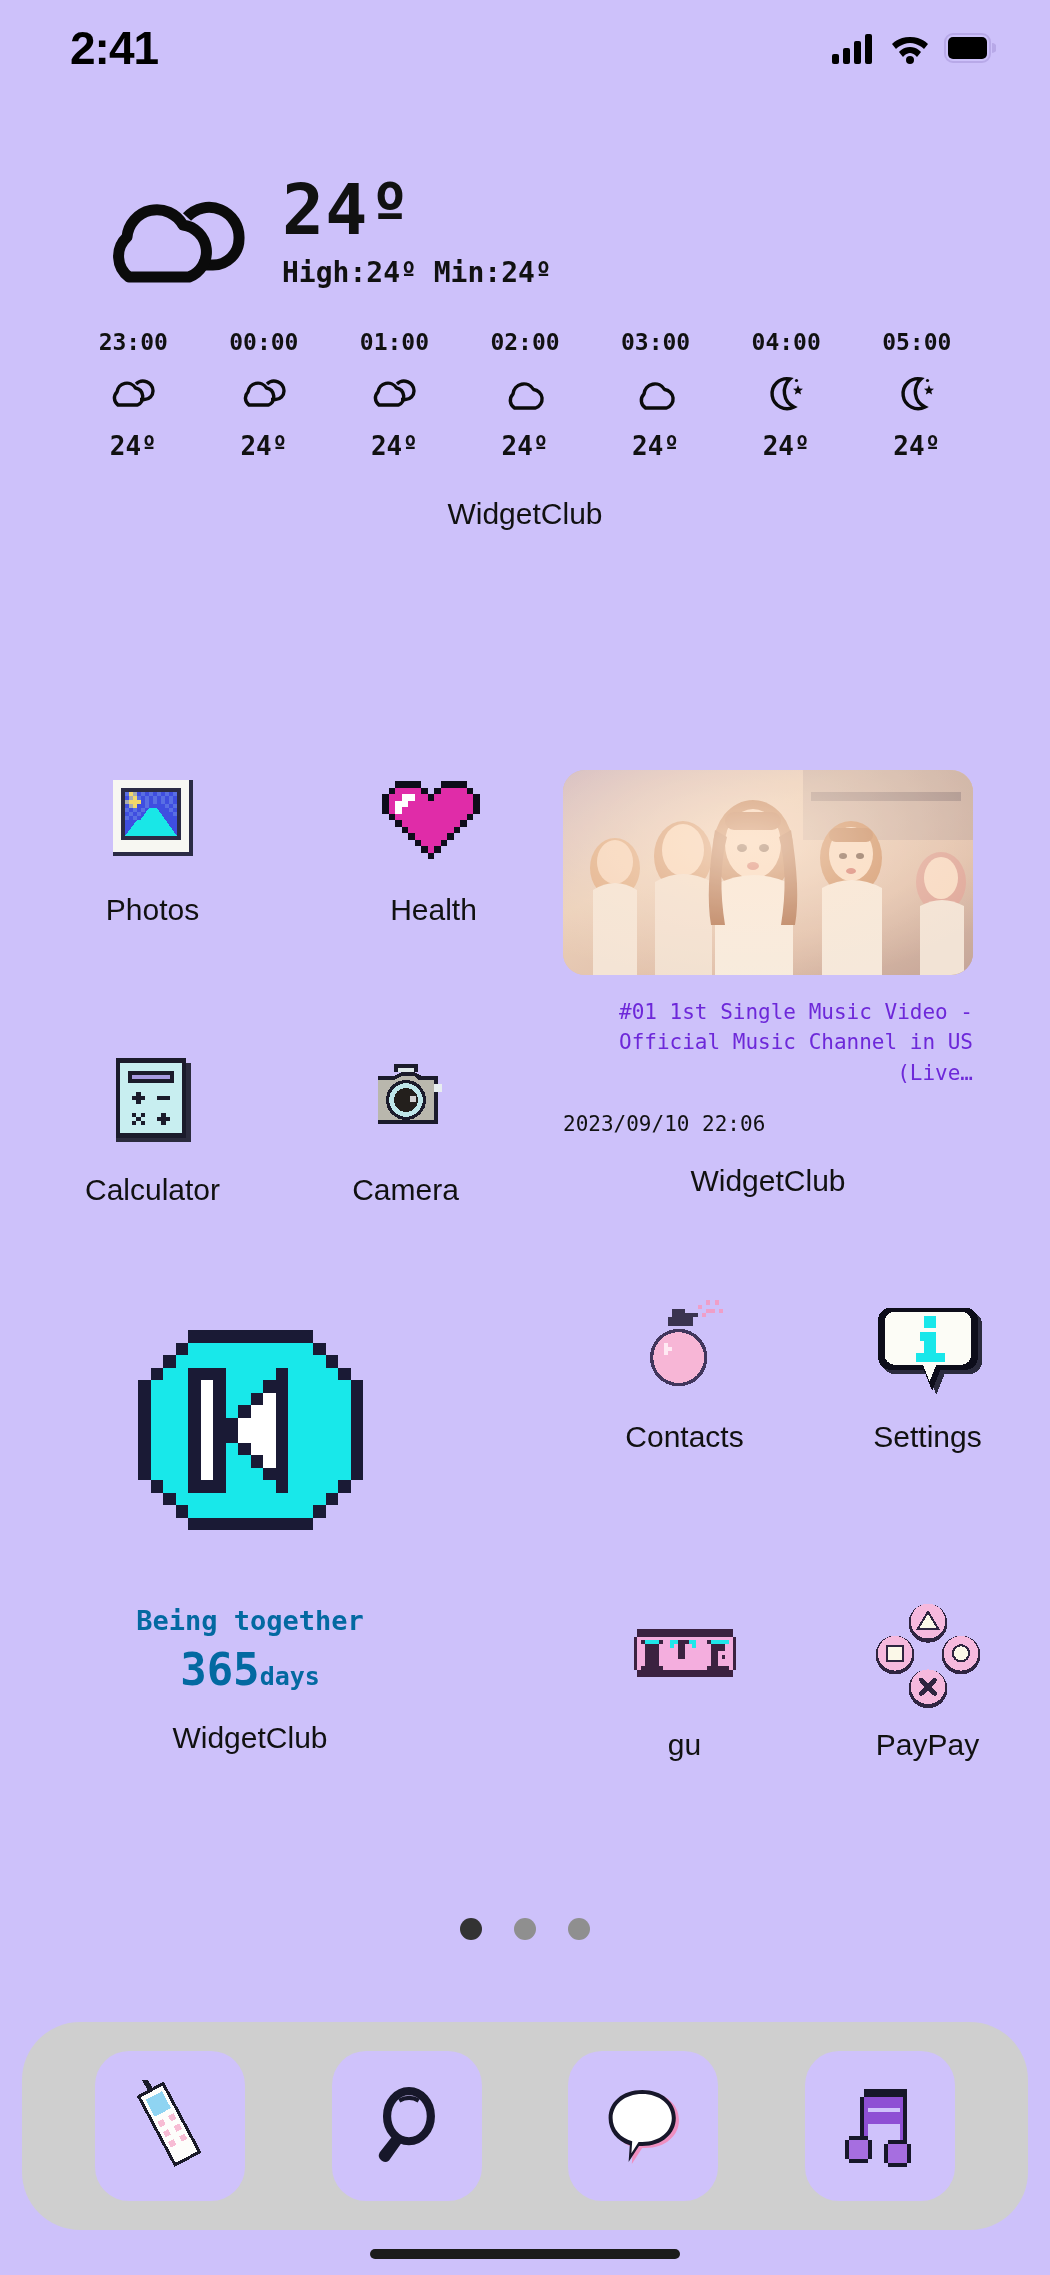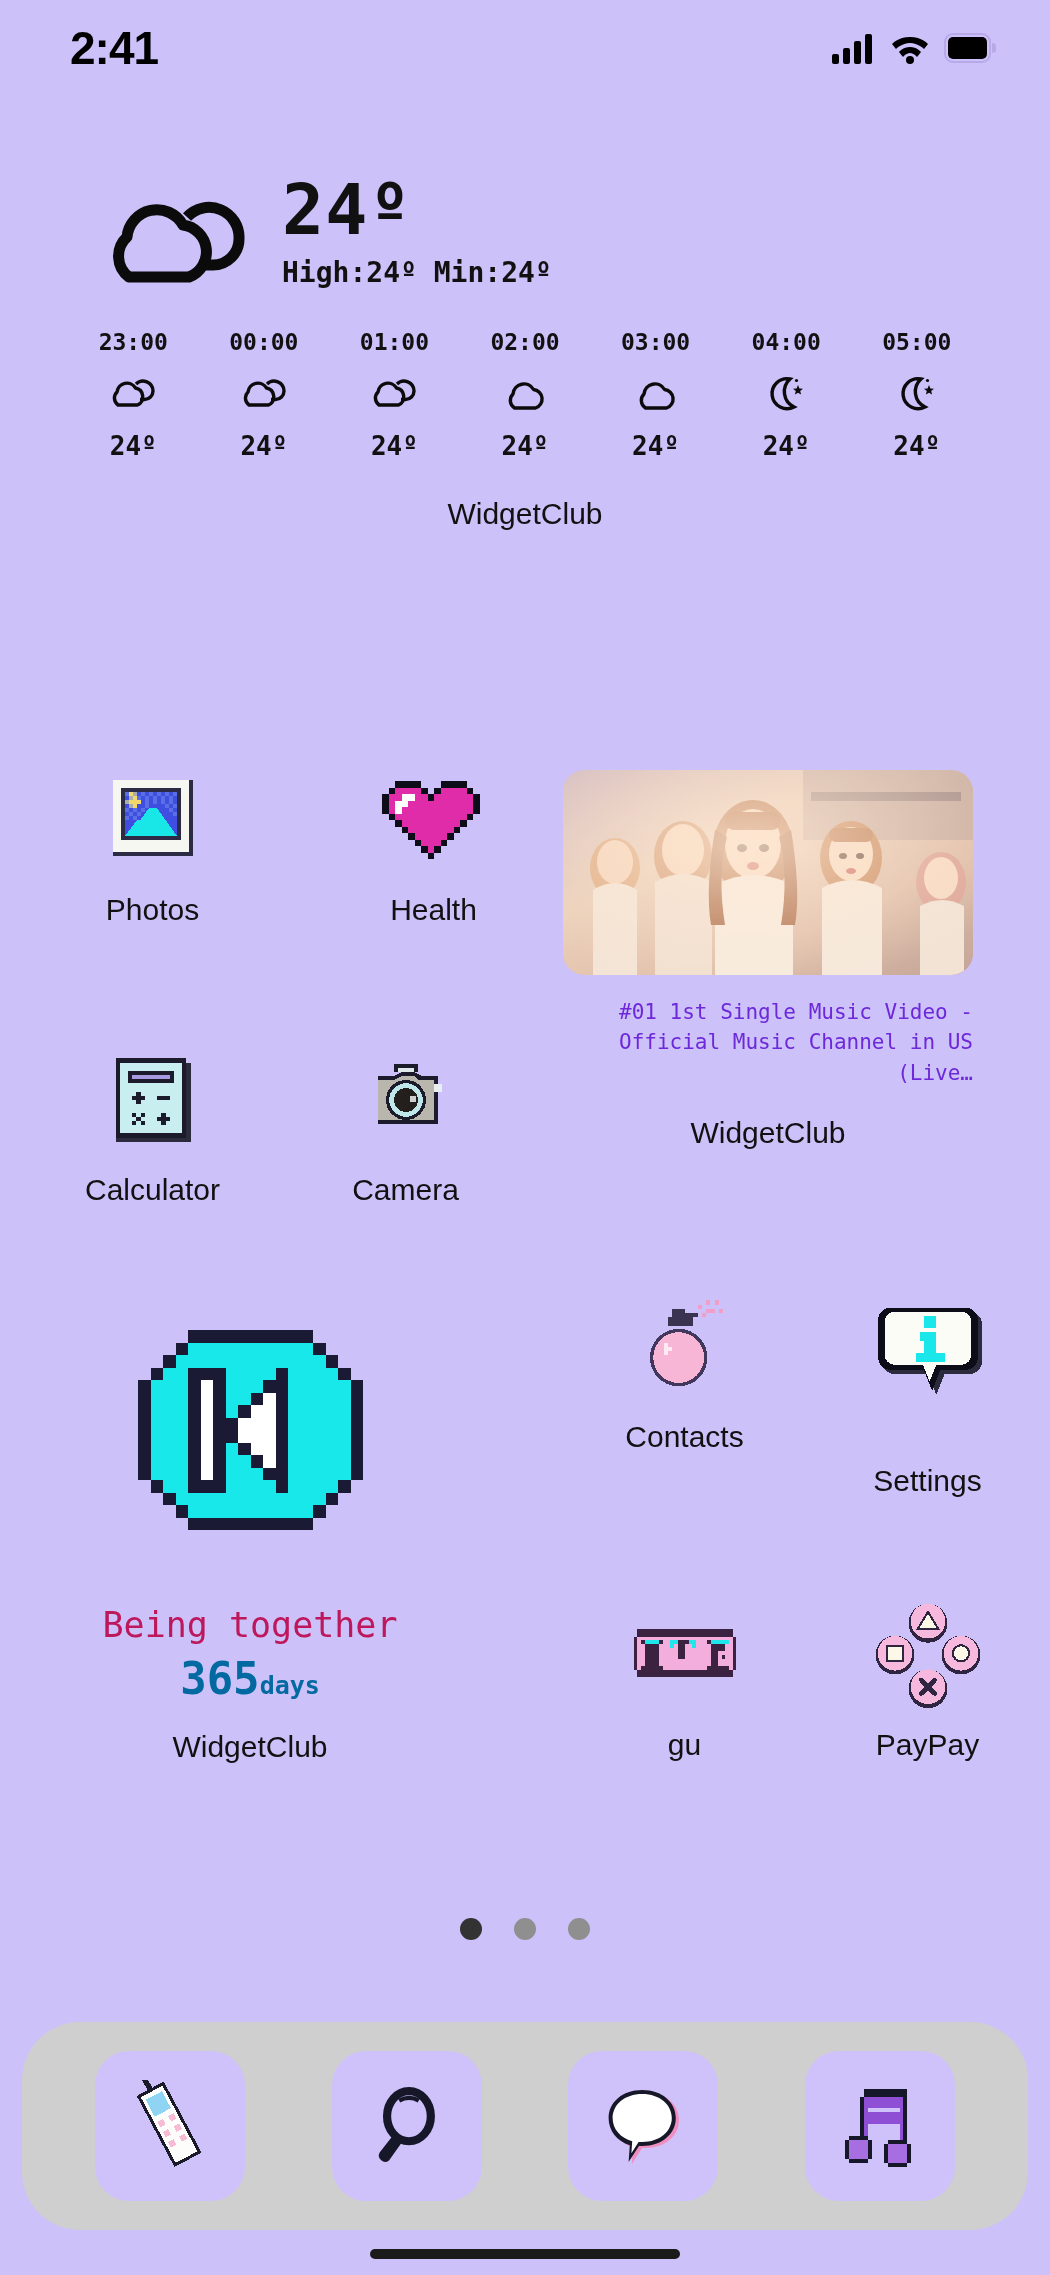--- a/index.html
+++ b/index.html
@@ -47,21 +47,21 @@
   .vid-thumb { width:410px; height:205px; border-radius:22px; overflow:hidden; position:relative;
      background:linear-gradient(160deg,#d8bfb2 0%,#e8cdbb 35%,#e2bda9 65%,#c9a394 100%); }
   .vid-title { font-family:"DejaVu Sans Mono", monospace; font-size:21px; line-height:1.45;
      color:#6d28d9; margin-top:22px;text-align:right; }
   .vid-date { font-family:"DejaVu Sans Mono", monospace; font-size:21px; color:#111; margin-top:24px; }
   .vid-cap { text-align:center; font-size:30px; color:#111; margin-top:28px; }
 
   
   .music { position:absolute; left:130px; top:1330px; width:240px; }
   .counter { position:absolute; left:55px; top:1605px; width:390px; text-align:center; }
-  .ct-title { font-family:"DejaVu Sans Mono", monospace; font-size:35px; font-weight:400; color:#be185d; }
+  .ct-title { font-family:"DejaVu Sans Mono", monospace; font-size:27px; font-weight:700; color:#0369a1; }
   .ct-num { font-family:"DejaVu Sans Mono", monospace; font-size:44px; font-weight:700; color:#0369a1;
             margin-top:8px; }
   .ct-num small { font-size:25px; }
   .ct-cap { font-size:30px; color:#111; margin-top:26px; }
 
   
   .dots { position:absolute; left:0; top:1918px; width:1050px; display:flex; justify-content:center; gap:32px; }
   .dot { width:22px; height:22px; border-radius:50%; background:#8f8f8f; }
   .dot.active { background:#333; }
 
@@ -420,20 +420,21 @@
            <path d="M357 136 q22 -12 44 0 v69 h-44 z" fill="#f0e6dc"></path>
           </g>
         <rect width="410" height="205" fill="url(#glow)"></rect>
         <rect width="410" height="205" fill="#ffd9b8" opacity="0.18"></rect>
       </svg>
     </div>
     <div class="vid-title">
       <div>#01 1st Single Music Video -</div>
       <div>Official Music Channel in US (Live…</div>
     </div>
+    <div class="vid-date">2023/09/10 22:06</div>
     <div class="vid-cap">WidgetClub</div>
   </div>
 
   <div class="music">
     <div style="display:flex;justify-content:center;">
       <svg width="225" height="200" viewBox="0 0 18 16" shape-rendering="crispEdges">
         <g fill="#18e8ea">
           <rect x="4" y="1" width="10" height="1"></rect>
           <rect x="3" y="2" width="12" height="1"></rect>
           <rect x="2" y="3" width="14" height="1"></rect>
@@ -509,21 +510,21 @@
             </g>
             <circle cx="11.5" cy="14.5" r="6.8" fill="#41365c"></circle>
             <circle cx="11.5" cy="14.5" r="6" fill="#f7b6d6"></circle>
             <rect x="8" y="11" width="1" height="3" fill="#ffe9f3"></rect>
             <rect x="9" y="12" width="1" height="1" fill="#ffe9f3"></rect>
           </svg>
         </div>
         <div class="app-label">Contacts</div>
       </div>
 
-      <div class="cell" style="width:243px;gap:44px;">
+      <div class="cell" style="width:243px;">
         <div class="app-icon">
           <svg width="108" height="104" viewBox="0 0 26 25" shape-rendering="crispEdges">
             <path d="M4 3 h18 a3 3 0 0 1 3 3 v9 a3 3 0 0 1 -3 3 h-6 l-2 5 l-2 -5 h-8 a3 3 0 0 1 -3 -3 v-9 a3 3 0 0 1 3 -3 z" fill="#2b2b3d" transform="translate(1,1)"></path>
             <path d="M4 3 h18 a3 3 0 0 1 3 3 v9 a3 3 0 0 1 -3 3 h-6 l-2 5 l-2 -5 h-8 a3 3 0 0 1 -3 -3 v-9 a3 3 0 0 1 3 -3 z" fill="#0d0d1a"></path>
             <path d="M5 4 h16 a2.4 2.4 0 0 1 2.4 2.4 v8 a2.4 2.4 0 0 1 -2.4 2.4 h-6 l-1.6 4 l-1.6 -4 h-6.8 a2.4 2.4 0 0 1 -2.4 -2.4 v-8 a2.4 2.4 0 0 1 2.4 -2.4 z" fill="#fcfcf6"></path>
             <g fill="#19e7ea">
               <rect x="12" y="5" width="3" height="3"></rect>
               <rect x="11" y="9" width="4" height="2"></rect>
               <rect x="12" y="9" width="3" height="6"></rect>
               <rect x="10" y="14" width="7" height="2"></rect>

